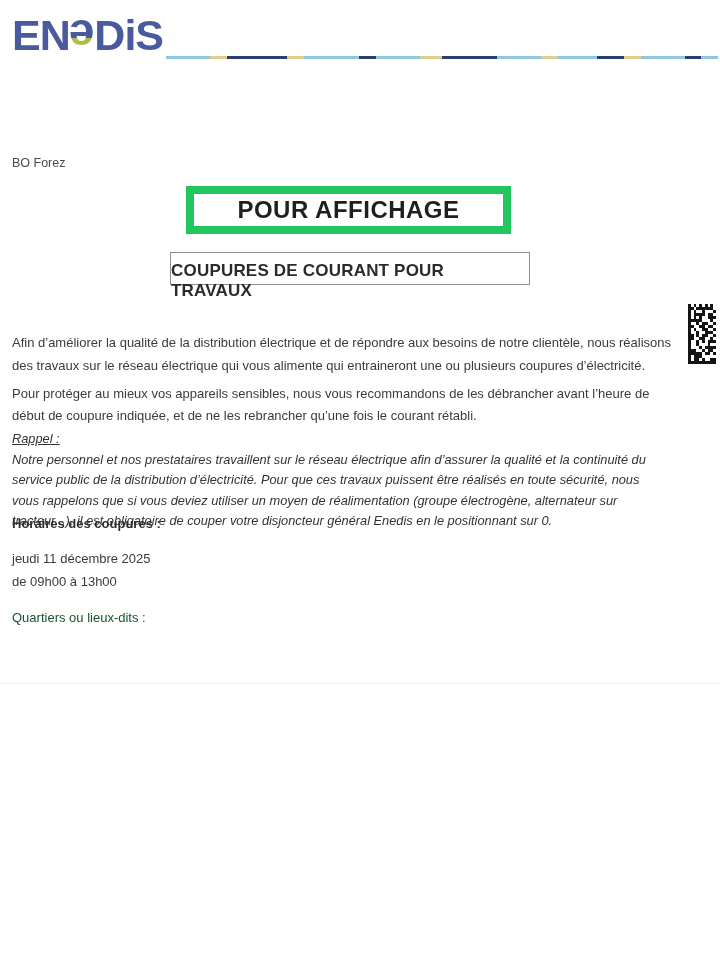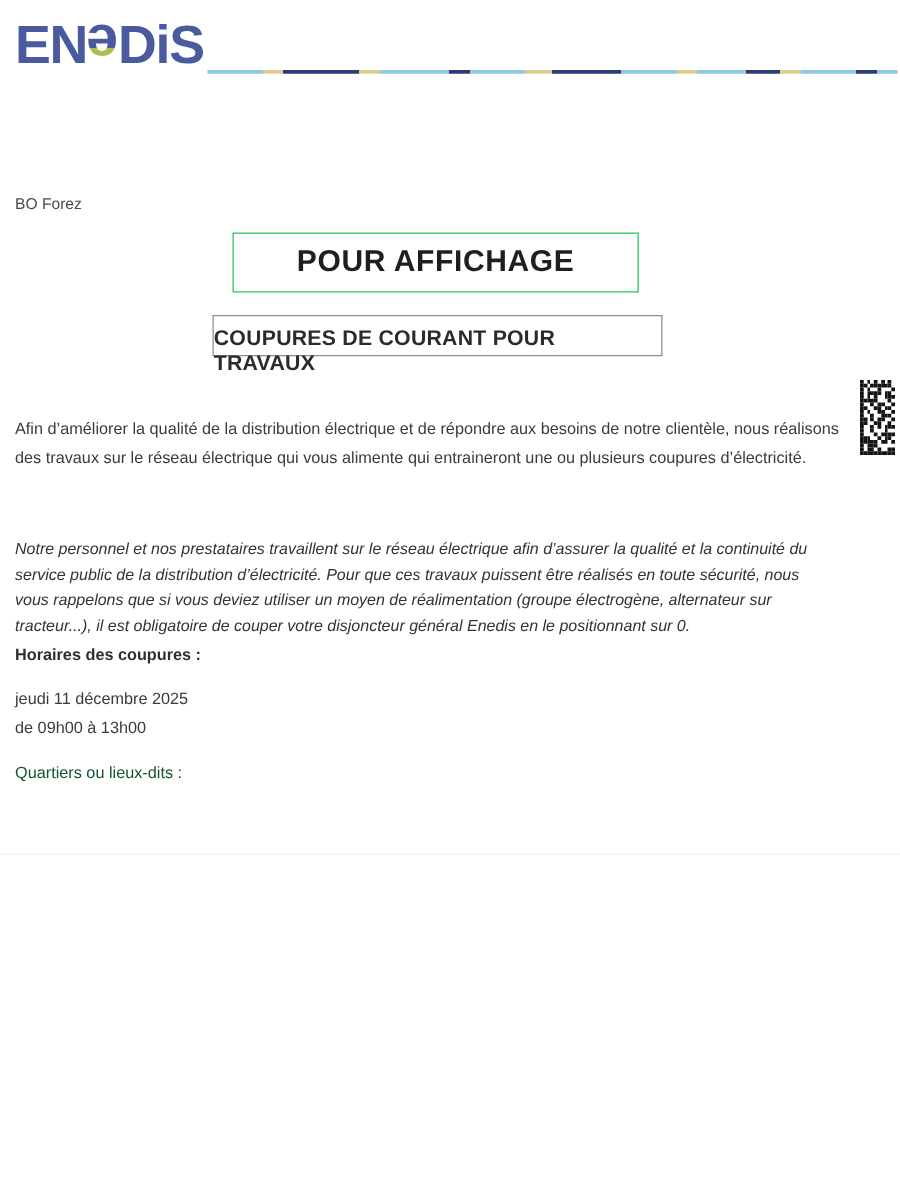--- a/index.html
+++ b/index.html
@@ -20,21 +20,21 @@
   .divider { position:absolute; left:166px; top:56px; width:552px; height:2.5px;
      background:linear-gradient(90deg,
        #8fc8de 0 8%, #dfcd8f 8% 11%, #2c3d74 11% 22%, #dfcd8f 22% 25%,
        #8fc8de 25% 35%, #2c3d74 35% 38%, #8fc8de 38% 46%, #dfcd8f 46% 50%,
        #2c3d74 50% 60%, #8fc8de 60% 68%, #dfcd8f 68% 71%, #8fc8de 71% 78%,
        #2c3d74 78% 83%, #dfcd8f 83% 86%, #8fc8de 86% 94%, #2c3d74 94% 97%, #8fc8de 97% 100%); }
 
   .office { position:absolute; left:12px; top:156px; font-size:12.5px; color:#4a4a4a; }
 
   .banner-main { position:absolute; left:186px; top:186px; width:325px; height:48px;
-     border:1px solid #22c55e; display:flex; align-items:center; justify-content:center; }
+     border:8px solid #22c55e; display:flex; align-items:center; justify-content:center; }
   .banner-main span { font-size:24px; font-weight:bold; color:#1f1f1f; letter-spacing:0.5px; }
 
   .banner-sub { position:absolute; left:170px; top:252px; width:360px; height:33px;
      border:1px solid #8d8d8d; display:flex; align-items:center; justify-content:center; }
   .banner-sub span { font-size:17px; font-weight:bold; color:#2b2b2b; letter-spacing:0.2px;margin-top:24px; }
 
   .commune { position:absolute; left:12px; top:306px; font-size:13px; color:#3b3b3b; }
 
   .datamatrix { position:absolute; left:688px; top:304px; width:28px; height:60px;
      display:grid; grid-template-columns:repeat(10,1fr); grid-auto-rows:3px; }
@@ -279,22 +279,24 @@
       <div class="dm-cell on"></div>
       <div class="dm-cell on"></div>
       <div class="dm-cell on"></div>
       <div class="dm-cell on"></div>
       <div class="dm-cell on"></div>
       <div class="dm-cell on"></div>
     </div>
 
   <div class="para p1">Afin d’améliorer la qualité de la distribution électrique et de répondre aux besoins de notre clientèle, nous réalisons des travaux sur le réseau électrique qui vous alimente qui entraineront une ou plusieurs coupures d’électricité.</div>
 
+  <div class="para p2">Pour protéger au mieux vos appareils sensibles, nous vous recommandons de les débrancher avant l’heure de début de coupure indiquée, et de ne les rebrancher qu’une fois le courant rétabli.</div>
 
   <div class="rappel">
+    <div class="rappel-label">Rappel :</div>
     <div>Notre personnel et nos prestataires travaillent sur le réseau électrique afin d’assurer la qualité et la continuité du service public de la distribution d’électricité. Pour que ces travaux puissent être réalisés en toute sécurité, nous vous rappelons que si vous deviez utiliser un moyen de réalimentation (groupe électrogène, alternateur sur tracteur...), il est obligatoire de couper votre disjoncteur général Enedis en le positionnant sur 0.</div>
   </div>
 
   <div class="h-bold horaires">Horaires des coupures :</div>
   <div class="sched-line sched-date">jeudi 11 décembre 2025</div>
   <div class="sched-line sched-time">de 09h00 à 13h00</div>
 
   <div class="quartiers-heading">Quartiers ou lieux-dits :</div>
 
   <div class="scan-line"></div>

